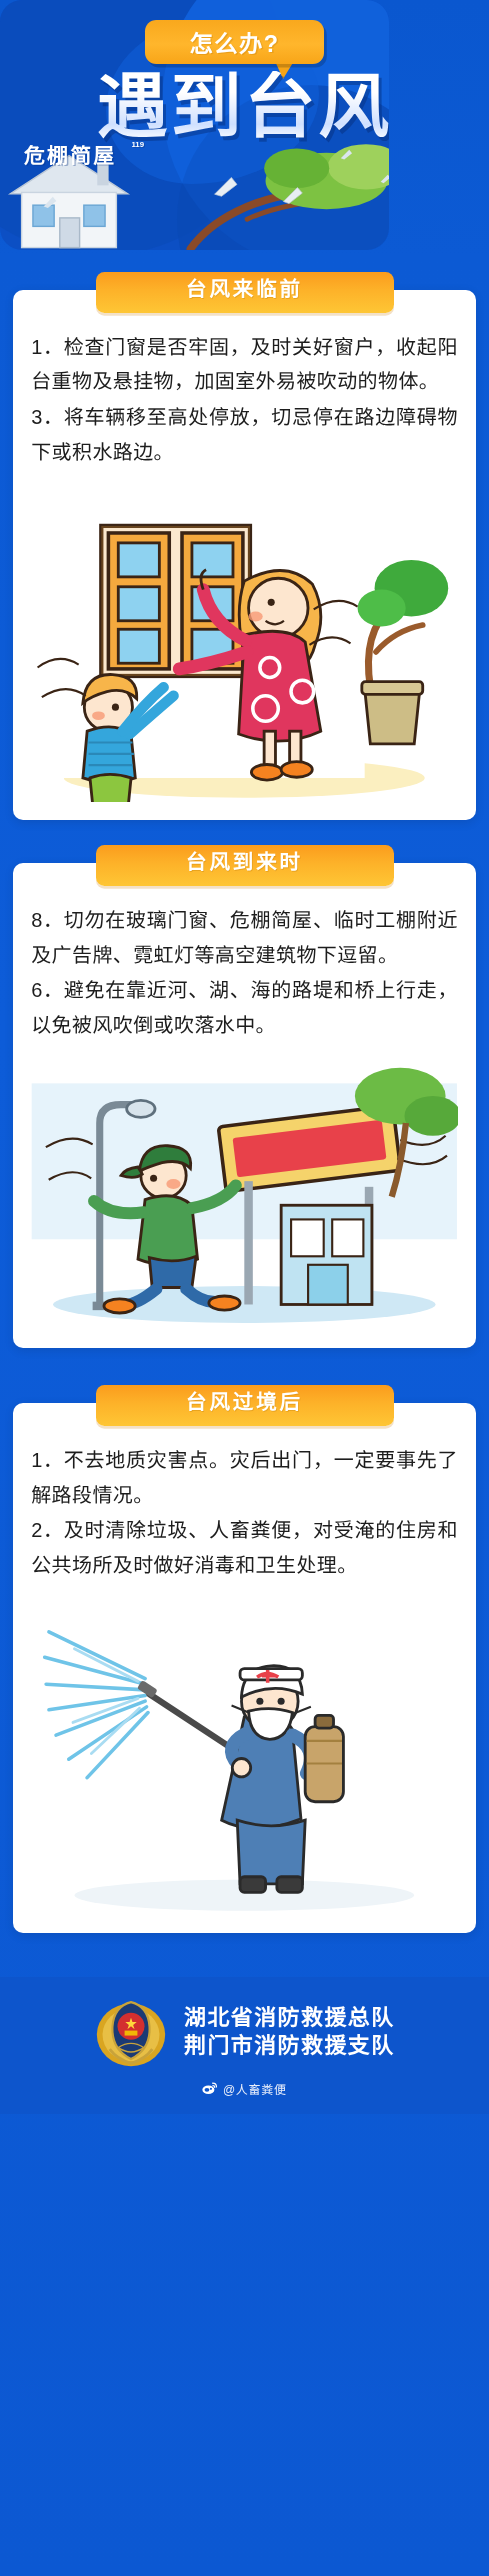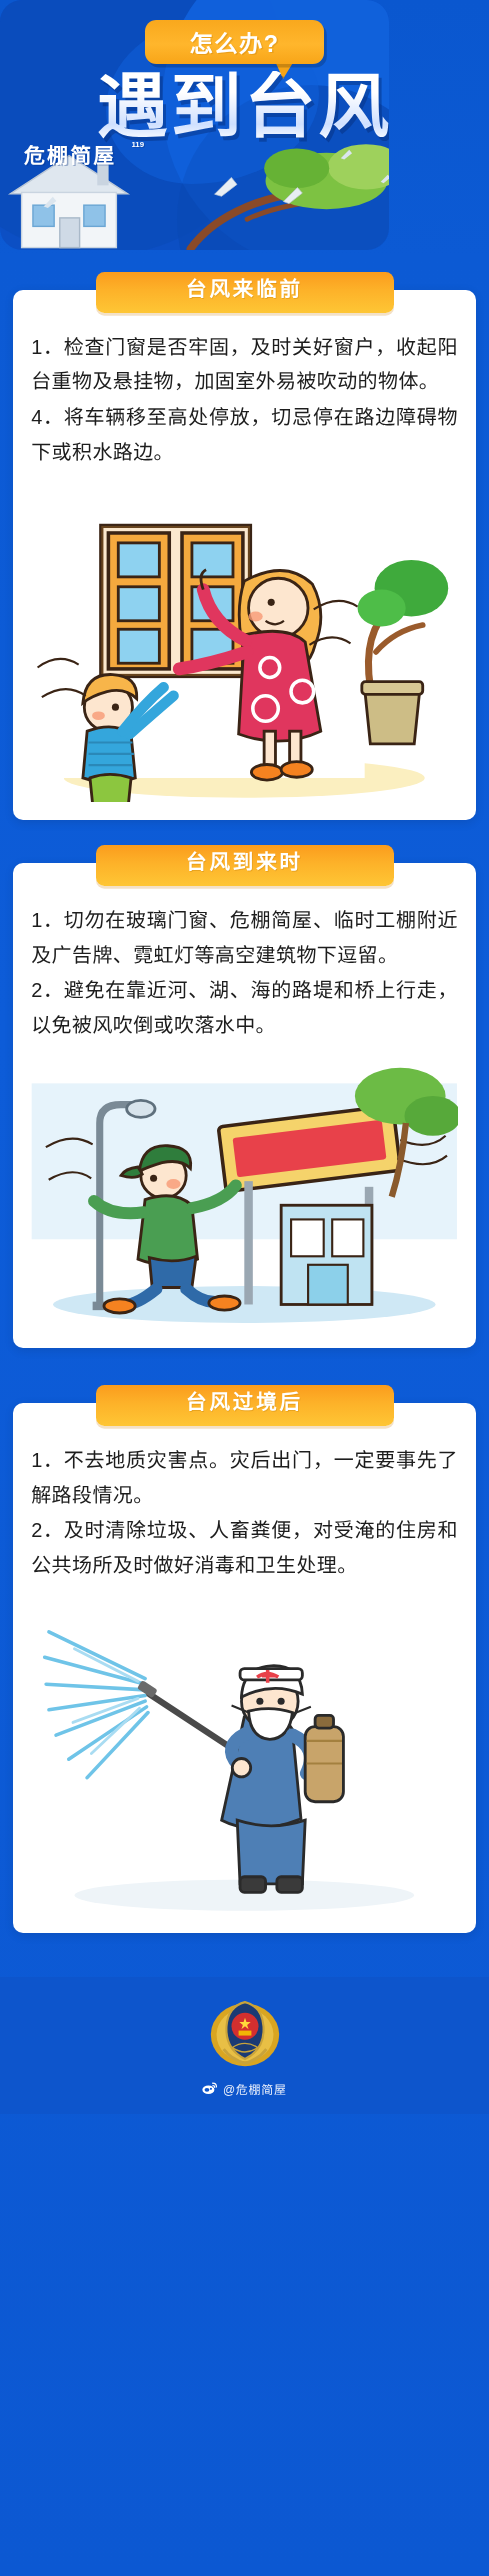--- a/index.html
+++ b/index.html
@@ -210,21 +210,21 @@
     </div>
   </div>
 
   <div class="section" style="padding:40px 0 0;">
     <div class="card">
       <div class="ribbon">
         <span class="ribbon-text">台风来临前</span>
       </div>
       <div class="body-text">
         <p>1．检查门窗是否牢固，及时关好窗户，收起阳台重物及悬挂物，加固室外易被吹动的物体。</p>
-        <p>4．将车辆移至高处停放，切忌停在路边障碍物下或积水路边。</p>
+        <p>3．将车辆移至高处停放，切忌停在路边障碍物下或积水路边。</p>
       </div>
 
       <svg class="illus tall" viewBox="0 0 600 452">
         <ellipse cx="300" cy="418" rx="255" ry="28" fill="#fbefc0"></ellipse>
         <path d="M40 260 L470 260 L470 418 L40 418 Z" fill="#ffffff"></path>
 
         <rect x="98" y="62" width="210" height="212" fill="none" stroke="#3a2415" stroke-width="6"></rect>
         <rect x="98" y="62" width="210" height="212" fill="#f0a23a" opacity=".25"></rect>
         <rect x="108" y="72" width="86" height="192" fill="#f5a93e" stroke="#3a2415" stroke-width="5"></rect>
         <rect x="212" y="72" width="86" height="192" fill="#f5a93e" stroke="#3a2415" stroke-width="5"></rect>
@@ -276,22 +276,22 @@
       </svg>
     </div>
   </div>
 
   <div class="section" style="padding:43px 0 12px;">
     <div class="card">
       <div class="ribbon">
         <span class="ribbon-text">台风到来时</span>
       </div>
       <div class="body-text">
-        <p>1．切勿在玻璃门窗、危棚简屋、临时工棚附近及广告牌、霓虹灯等高空建筑物下逗留。</p>
-        <p>2．避免在靠近河、湖、海的路堤和桥上行走，以免被风吹倒或吹落水中。</p>
+        <p>8．切勿在玻璃门窗、危棚简屋、临时工棚附近及广告牌、霓虹灯等高空建筑物下逗留。</p>
+        <p>6．避免在靠近河、湖、海的路堤和桥上行走，以免被风吹倒或吹落水中。</p>
       </div>
 
       <svg class="illus wide" viewBox="0 0 600 388">
         <rect x="0" y="40" width="600" height="220" fill="#e6f3fb"></rect>
         <ellipse cx="300" cy="352" rx="270" ry="26" fill="#cfe8f5"></ellipse>
 
         <path d="M96 352 L96 96 q0 -26 30 -26 h22" stroke="#7a8a96" stroke-width="10" fill="none"></path>
         <ellipse cx="154" cy="76" rx="20" ry="12" fill="#d8e4ec" stroke="#5f707d" stroke-width="4"></ellipse>
         <rect x="86" y="348" width="22" height="12" fill="#7a8a96"></rect>
 
@@ -396,27 +396,31 @@
       <svg class="emblem" viewBox="0 0 104 104">
         <ellipse cx="52" cy="56" rx="48" ry="44" fill="#d9a521"></ellipse>
         <ellipse cx="52" cy="56" rx="40" ry="37" fill="#e8bf45"></ellipse>
         <path d="M52 10 q24 6 26 34 q2 32 -26 46 q-28 -14 -26 -46 q2 -28 26 -34Z" fill="#1b3a74" stroke="#c9a33a" stroke-width="3"></path>
         <circle cx="52" cy="44" r="19" fill="#d32f2f"></circle>
         <polygon points="52,32 54,38 60,38 55,42 57,48 52,44 47,48 49,42 44,38 50,38" fill="#ffd93b"></polygon>
         <rect x="43" y="50" width="18" height="7" fill="#f2b705"></rect>
         <path d="M34 74 q18 -12 36 0 q-18 12 -36 0Z" fill="#1b3a74" stroke="#c9a33a" stroke-width="2"></path>
         <path d="M52 96 q-20 -6 -30 -20 M52 96 q20 -6 30 -20" stroke="#c9a33a" stroke-width="4" fill="none"></path>
       </svg>
+      <div class="org">
+        <div>湖北省消防救援总队</div>
+        <div>荆门市消防救援支队</div>
+      </div>
     </div>
     <div class="weibo">
       <svg class="weibo-icon" viewBox="0 0 22 18">
         <ellipse cx="9" cy="11" rx="8.5" ry="6" fill="#ffffff"></ellipse>
         <ellipse cx="7" cy="11" rx="3.4" ry="2.6" fill="#0d55cc"></ellipse>
         <circle cx="12.6" cy="9.6" r="1.5" fill="#0d55cc"></circle>
         <path d="M15 1.6 q5.4 0 5.4 5.4" stroke="#ffffff" stroke-width="1.8" fill="none" stroke-linecap="round"></path>
         <path d="M15.4 5 q2.6 0 2.6 2.6" stroke="#ffffff" stroke-width="1.6" fill="none" stroke-linecap="round"></path>
       </svg>
-      <span>@危棚简屋</span>
+      <span>@人畜粪便</span>
     </div>
   </div>
 
 </div>
 
 
 </body></html>

